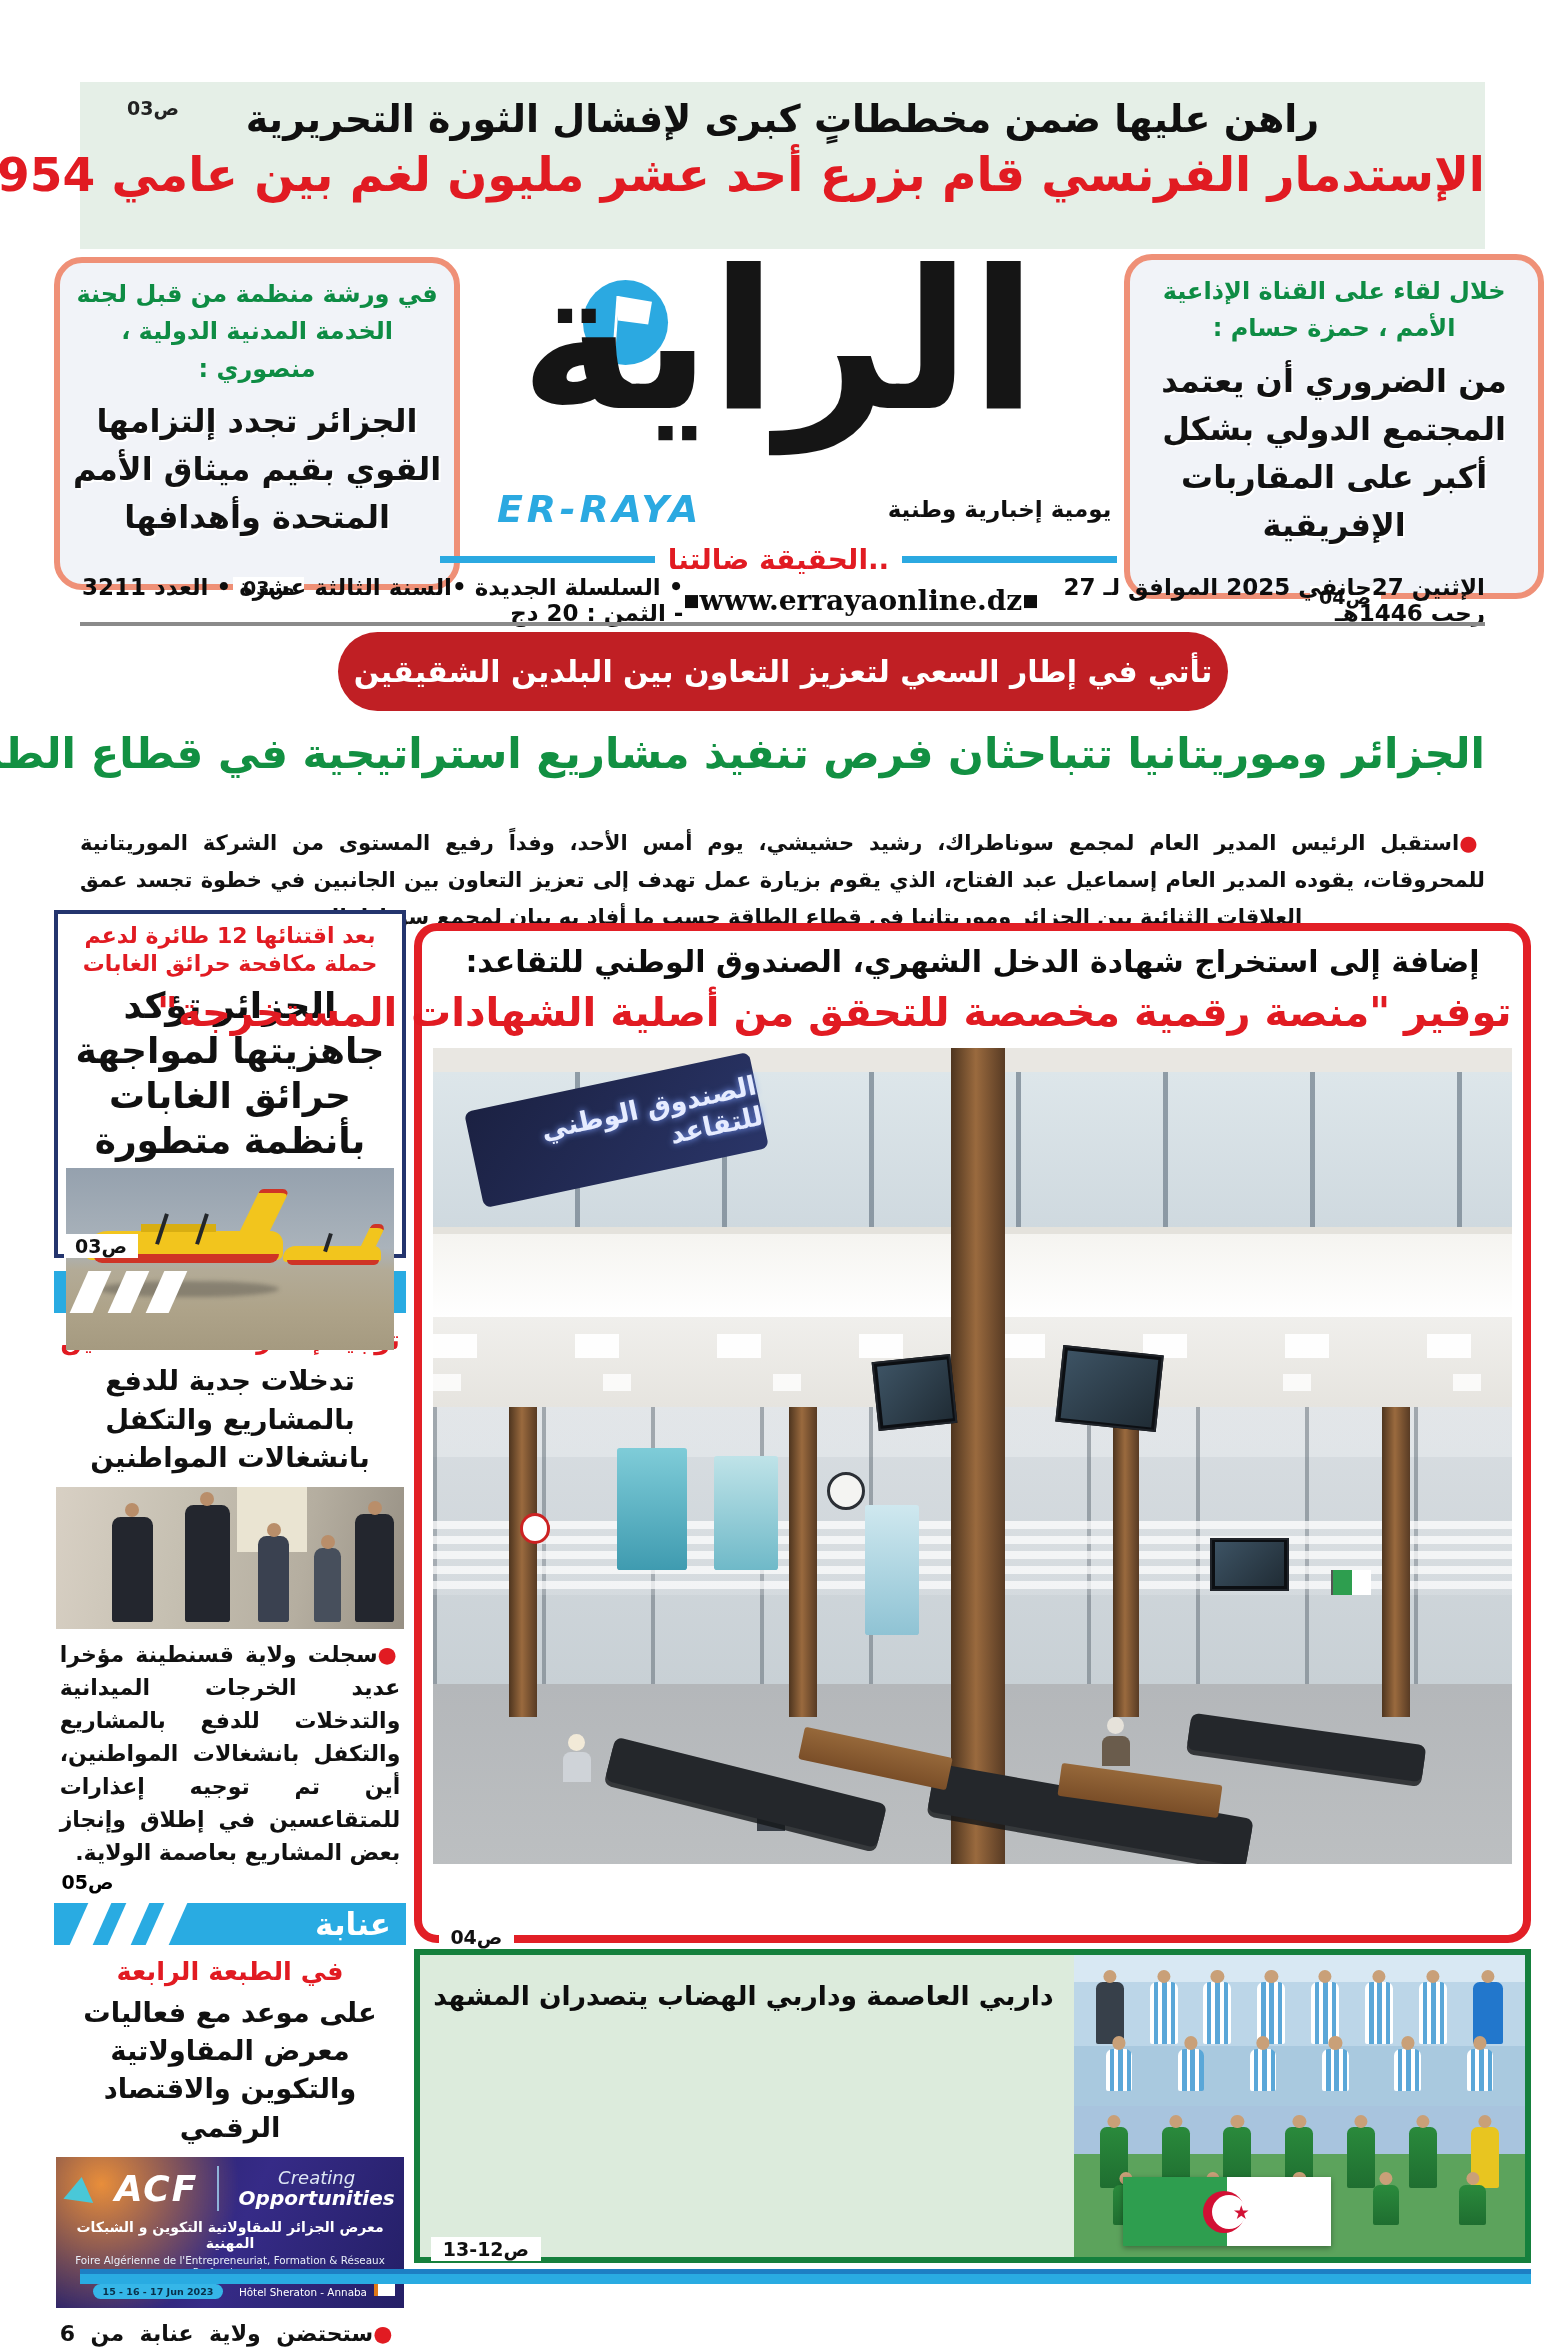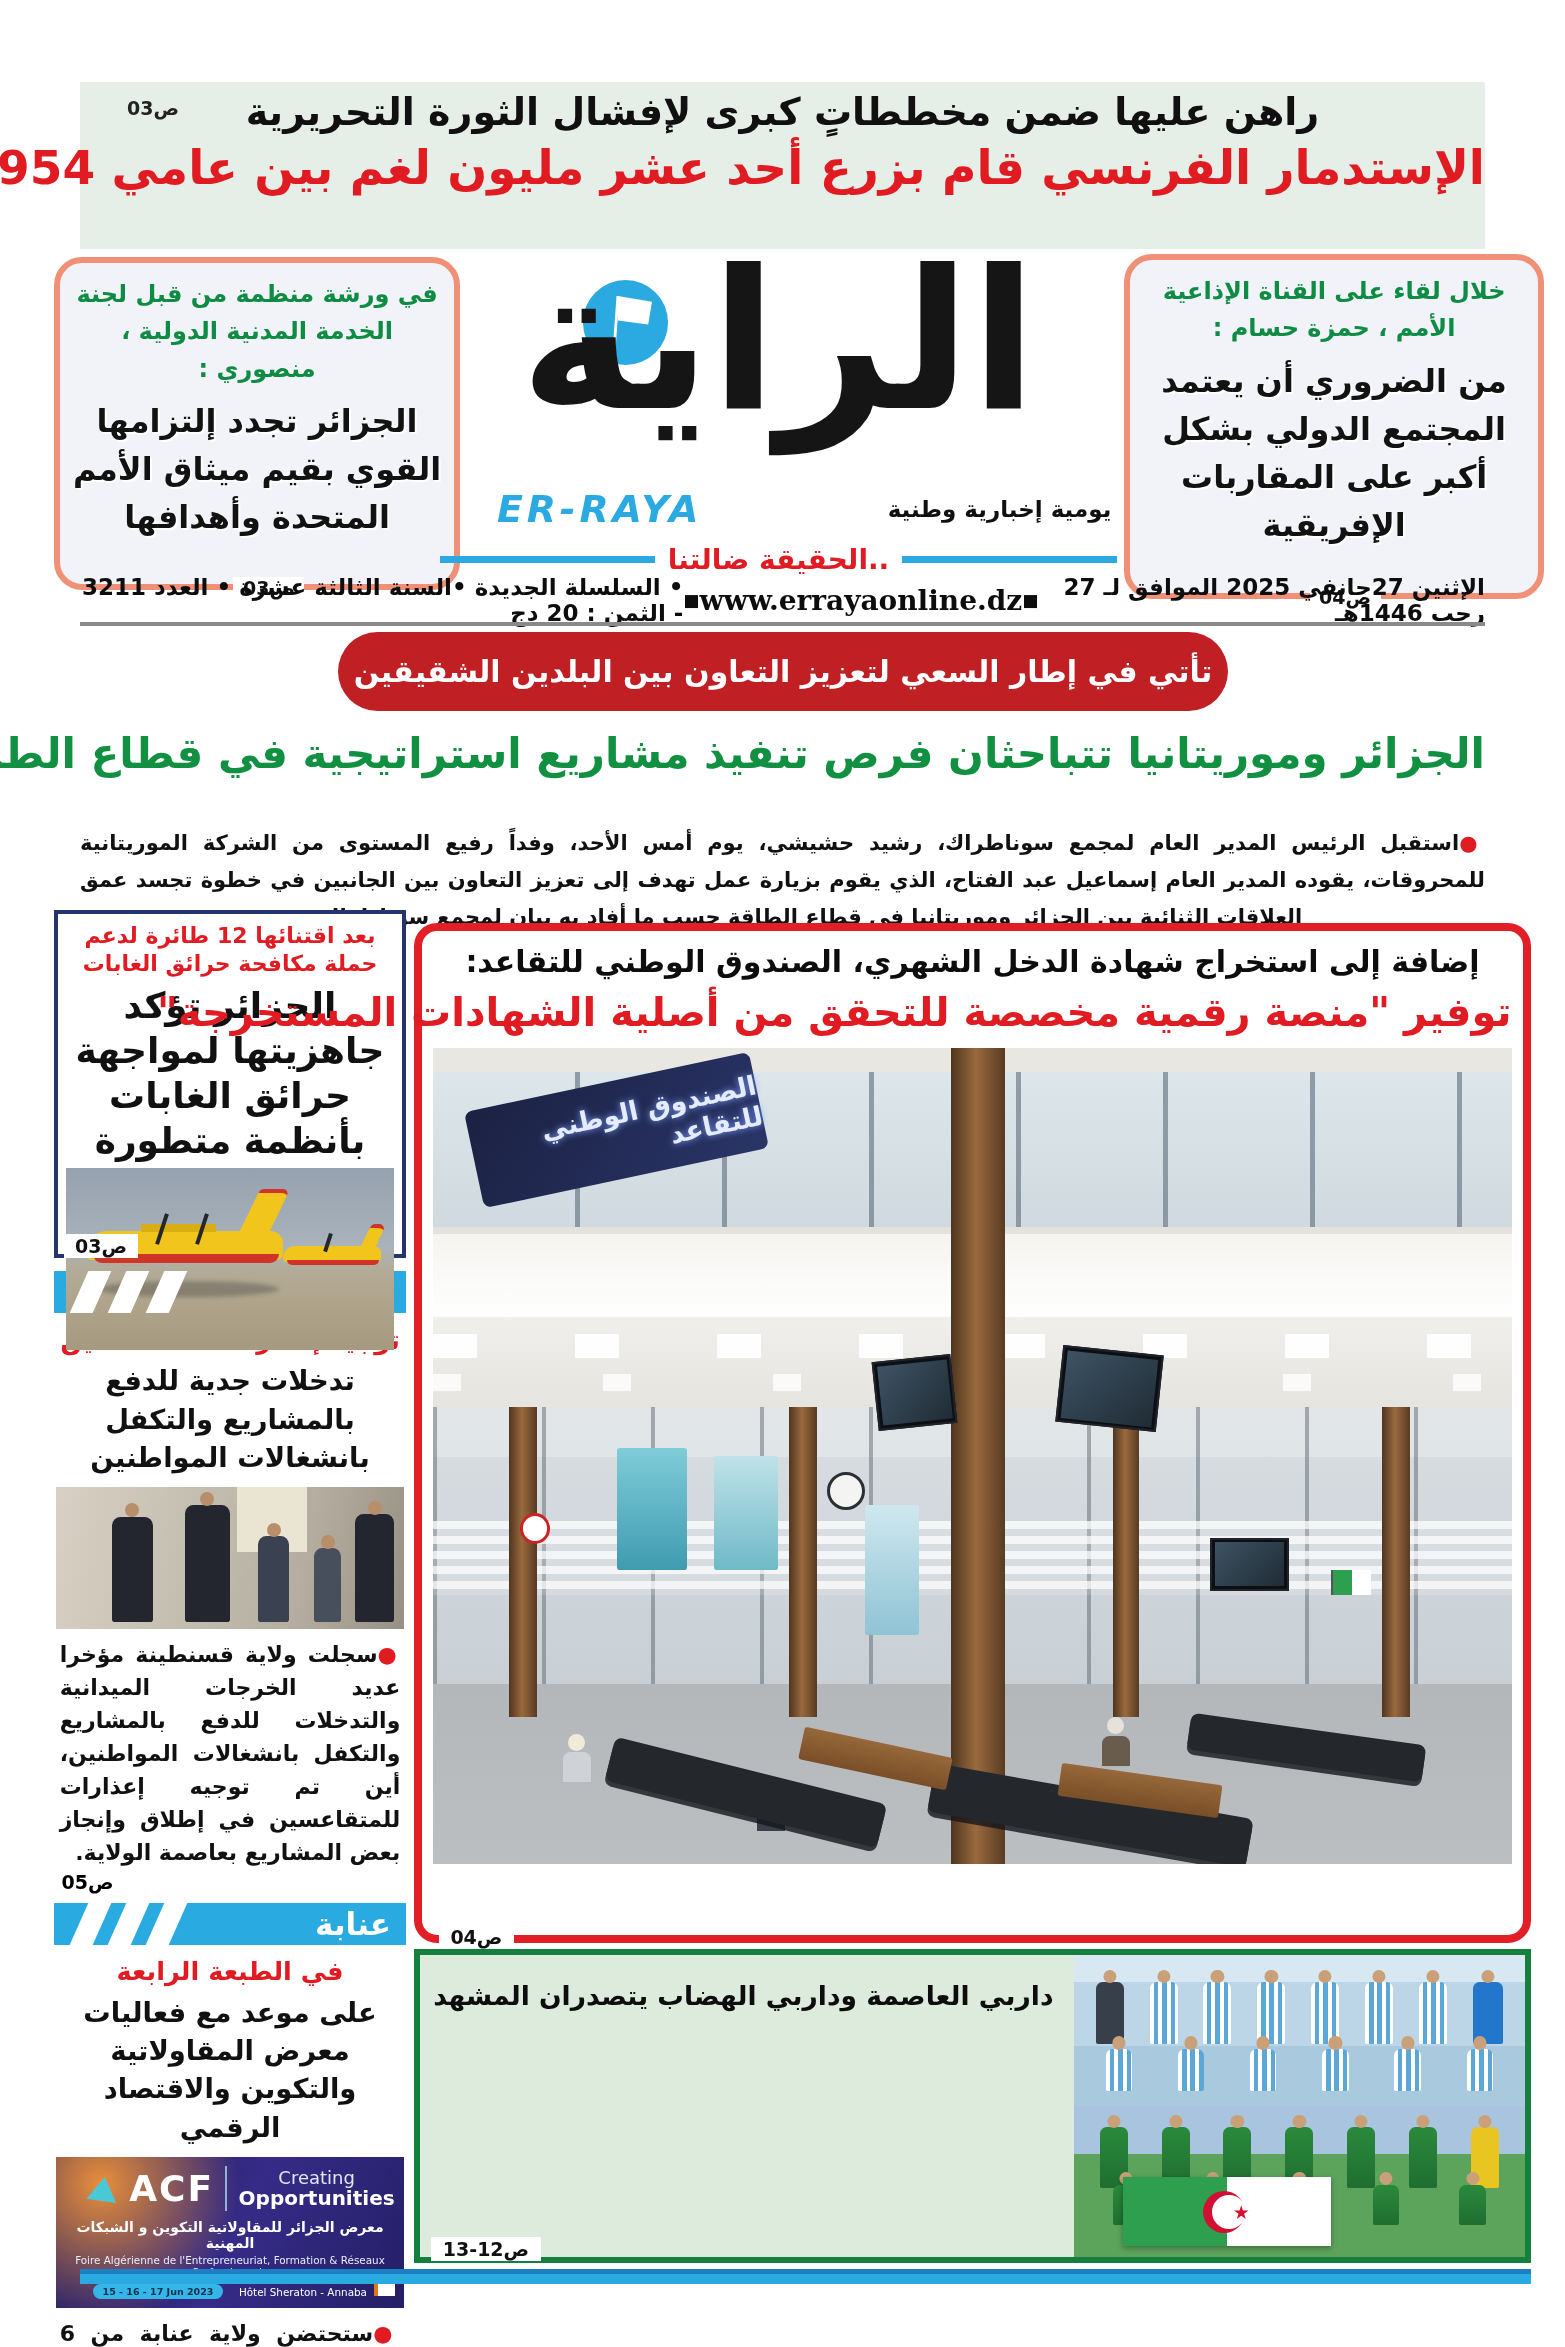--- a/index.html
+++ b/index.html
@@ -4,21 +4,21 @@
 <style>
   html,body{margin:0;padding:0;background:#fff;}
   body{width:1565px;height:2348px;position:relative;font-family:"DejaVu Sans",sans-serif;overflow:hidden;}
   .abs{position:absolute;}
   .nowrap{white-space:nowrap;}
   .ctr{text-align:center;}
 
   
   .top-box{left:80px;top:82px;width:1405px;height:167px;background:#e5efe7;}
   .top-ref{position:absolute;left:47px;top:15px;font-size:19px;font-weight:bold;color:#222;}
-  .top-kicker{font-size:38px;font-weight:bold;color:#101010;padding-top:8px;}
+  .top-kicker{font-size:38px;font-weight:bold;color:#101010;padding-top:15px;}
   .top-headline{font-size:47px;font-weight:bold;color:#e11b22;margin-top:5.7px;}
 
   
   .side-box{background:#f1f3f8;border:6.6px solid #ef9077;border-radius:28px;padding:13.2px 7.6px 19px;text-align:center;}
   .side-box .kick{color:#0e8c44;font-weight:bold;font-size:24px;line-height:1.55;}
   .side-box .hl{color:#121212;font-weight:bold;font-size:32px;line-height:1.5;margin-top:9.5px;text-shadow:1.9px 1.9px 0 #fff;}
   .side-ref{position:absolute;bottom:-15px;left:44%;background:#fff;padding:0 9.5px;font-size:19px;font-weight:bold;color:#111;}
   .sb-left{left:54px;top:257px;width:379px;height:289px;}
   .sb-right{left:1124px;top:254px;width:393px;height:301px;}
 
@@ -69,21 +69,21 @@
   .fus:after{content:"";position:absolute;left:4%;bottom:-2.8px;width:94%;height:32%;background:#cf3426;border-radius:0 0 11.4px 11.4px;}
   .tailfin{position:absolute;right:3%;top:-14%;width:15%;height:58%;background:#f2c51d;transform:skewX(-26deg);border-top:4.7px solid #cf3426;border-radius:3.8px 7.6px 0 0;}
   .wing{position:absolute;left:28%;top:26%;width:38%;height:9%;background:#d8ae12;}
   .prop{position:absolute;width:3.8px;height:32px;background:#23262a;transform:rotate(18deg);}
   .pshadow{position:absolute;background:rgba(40,40,40,.30);border-radius:50%;filter:blur(1.9px);}
   .photo-cne{height:142px;margin-top:9.5px;background:linear-gradient(100deg,#d8d0c4 0%,#c6c0b2 35%,#b5aea0 70%,#979084 100%);}
   .cne-win{position:absolute;left:52%;top:0;width:20%;height:46%;background:#eae4d2;}
   .fig{position:absolute;bottom:5%;border-radius:8.5px 8.5px 2.8px 2.8px;background:#23262e;}
   .fig:before{content:"";position:absolute;top:-13.2px;left:50%;transform:translateX(-50%);width:14px;height:14px;border-radius:50%;background:#b98e6a;}
   .photo-acf{height:151px;margin-top:9.5px;color:#fff;background:radial-gradient(circle at 13% 18%,rgba(243,148,56,.95),rgba(243,148,56,0) 42%),linear-gradient(115deg,#221d5e 0%,#362b87 52%,#241f66 100%);padding:9.5px 9.5px 5.7px;box-sizing:border-box;}
-  .acf-row1{display:flex;align-items:center;justify-content:flex-end;gap:11.4px;}
+  .acf-row1{display:flex;align-items:center;justify-content:space-between;gap:11.4px;font-style:italic;}
   .acf-tri{width:0;height:0;border-left:15px solid transparent;border-right:15px solid transparent;border-bottom:24.6px solid #49c8d8;transform:rotate(8deg);}
   .acf-logo{font-size:36px;font-weight:bold;letter-spacing:1.9px;}
   .acf-div{width:1.9px;height:45px;background:#8fb4d8;}
   .acf-cr1{font-size:18px;color:#dfe8f5;line-height:1.1;}
   .acf-cr2{font-size:20px;font-weight:bold;line-height:1.1;}
   .acf-ar{font-size:14px;font-weight:bold;text-align:center;margin-top:7.6px;}
   .acf-fr{font-size:10.4px;text-align:center;color:#e8eef8;margin-top:3.8px;}
   .acf-row4{display:flex;align-items:center;justify-content:center;gap:16px;margin-top:5.7px;}
   .acf-pill{background:#35b6e8;border-radius:9.5px;font-size:9.5px;padding:1.9px 9.5px;color:#08304a;font-weight:bold;}
   .acf-ven{font-size:10.4px;}

